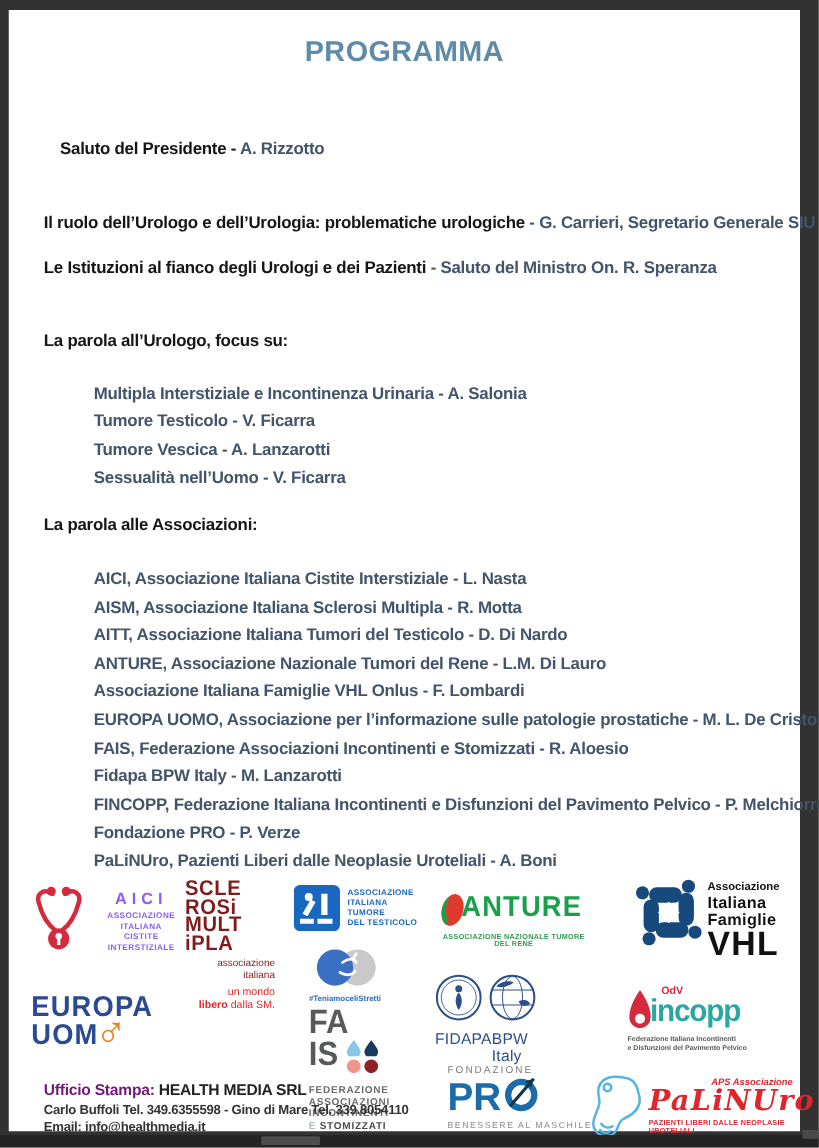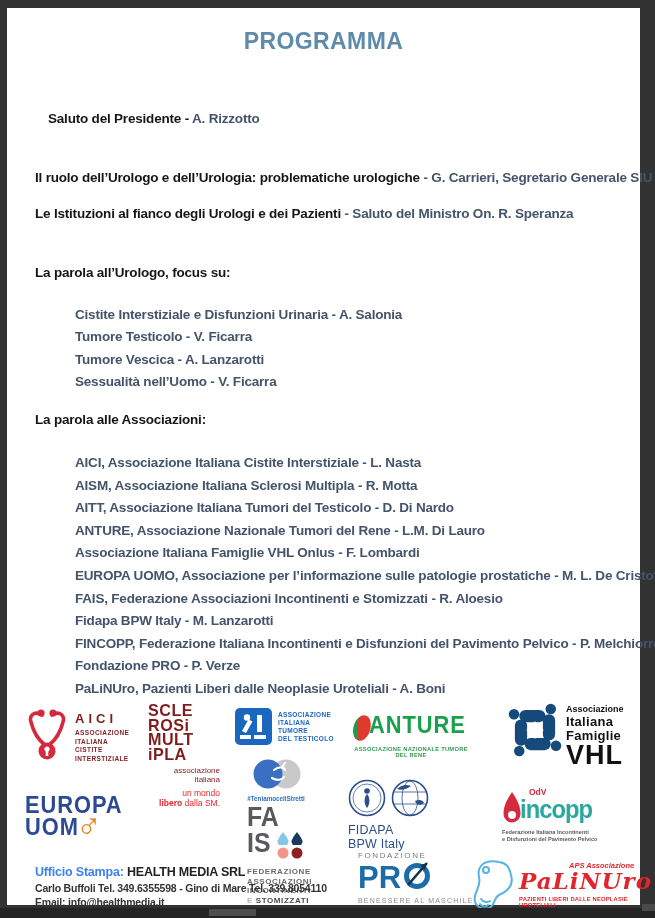--- a/index.html
+++ b/index.html
@@ -27,21 +27,21 @@
   .h1 { top:257px; } .h2 { top:404px; }
   .list { position:absolute; left:68px; font-size:13.5px; color:#44546a; font-weight:700; letter-spacing:-0.2px; }
   .list1 { top:296px; line-height:22.4px; }
   .list2 { top:444px; line-height:22.6px; }
   .list div { white-space:nowrap; }
 
   
   .logo { position:absolute; }
   
   .lg-aici { left:20px; top:697px; display:flex; gap:8px; }
-  .aici-txt { width:76px; color:#7f1d1d; padding-top:6px; }
+  .aici-txt { width:76px; text-align:center; color:#8b5cf6; padding-top:6px; }
   .aici-name { font-size:13px; font-weight:700; letter-spacing:4px; }
   .aici-sub { font-size:6.5px; font-weight:700; line-height:8.5px; letter-spacing:0.4px; margin-top:3px; }
   
   .lg-aism { left:141px; top:696px; width:72px; color:#7f1d1d; }
   .aism-big { font-size:17px; font-weight:800; line-height:14.5px; letter-spacing:0.5px; transform:scaleX(.95); transform-origin:left; }
   .aism-sub { margin-top:4px; text-align:right; font-size:8px; line-height:9px; font-weight:400; }
   .lg-aism-tag { left:141px; top:780px; width:72px; text-align:right; color:#e0262c; font-size:8.5px; line-height:10px; }
   .lg-aism-tag .bold { font-weight:700; }
   
   .lg-aitt { left:228px; top:700px; display:flex; gap:6px; }
@@ -61,21 +61,21 @@
   .vhl-l2,.vhl-l3 { font-size:13px; font-weight:800; margin-top:1px; letter-spacing:0.3px; }
   .vhl-l4 { font-size:27px; font-weight:800; letter-spacing:1px; margin-top:0; }
   
   .lg-europa { left:18px; top:786px; color:#2b4a93; }
   .europa-l1 { font-size:23px; font-weight:800; letter-spacing:1px; line-height:22px; transform:scaleX(.95); transform-origin:left; }
   .europa-l2 { font-size:23px; font-weight:800; letter-spacing:1px; line-height:22px; display:flex; align-items:center; transform:scaleX(.95); transform-origin:left; }
   .mars { color:#e8821e; font-size:36px; font-weight:700; line-height:20px; margin-left:-3px; margin-top:-4px; }
   
   .lg-fidapa { left:341px; top:771px; width:102px; }
   .fidapa-circles { display:flex; gap:5px; }
-  .fidapa-label { display:flex; justify-content:space-between; margin-top:2px; color:#2c4f8a; font-size:12.5px; letter-spacing:0.2px;flex-direction:column; }
+  .fidapa-label { display:flex; justify-content:space-between; margin-top:2px; color:#2c4f8a; font-size:12.5px; letter-spacing:0.2px; }
   
   .lg-fincopp { left:495px; top:779px; width:140px; }
   .fincopp-top { position:relative; height:40px; }
   .fincopp-drop { position:absolute; left:0; top:4px; }
   .fincopp-odv { position:absolute; left:27px; top:0; color:#d5293d; font-size:8.5px; font-weight:800; }
   .fincopp-name { position:absolute; left:18px; top:8px; color:#2aa8a0; font-size:25px; font-weight:800; letter-spacing:-1px; transform:scaleX(.95); transform-origin:left; }
   .fincopp-sub { font-size:5.6px; color:#5a5a5a; font-weight:700; line-height:7px; margin-top:2px; }
   
   .lg-fais { left:240px; top:796px; width:92px; }
   .fais-big { font-size:27px; font-weight:800; color:#58595b; line-height:26px; letter-spacing:0; transform:scaleX(.92); transform-origin:left; }
@@ -91,21 +91,21 @@
   .pro-sub { font-size:7px; color:#8a8a8a; letter-spacing:1.2px; margin-top:2px; }
   
   .lg-palinuro { left:462px; top:846px; width:172px; position:absolute; }
   .pal-aps { position:absolute; left:100px; top:7px; color:#e0262c; font-size:7.5px; font-style:italic; font-weight:700; }
   .pal-name { position:absolute; left:50px; top:13px; color:#e0262c; font-size:23px; font-weight:700; font-style:italic; font-family:"DejaVu Serif", serif; letter-spacing:1px; }
   .pal-sub { position:absolute; left:50px; top:42px; color:#e0262c; font-size:5.8px; font-weight:700; letter-spacing:0.2px; }
   .pal-doodle { position:absolute; left:0; top:4px; }
   
   .footer { position:absolute; left:28px; top:857px; }
   .f1 { font-size:12.5px; letter-spacing:-0.2px; white-space:nowrap; }
-  .f1 .lab { font-weight:800; color:#3b82f6; }
+  .f1 .lab { font-weight:800; color:#701a75; }
   .f1 .comp { font-weight:600; color:#222; }
   .f2,.f3 { font-size:10.5px; font-weight:600; color:#333; letter-spacing:-0.2px; margin-top:2.5px; white-space:nowrap; }
   
   .hscroll-track { position:absolute; left:0; bottom:0; width:655px; height:10px; background:#242424; }
   .hscroll-thumb { position:absolute; left:209px; top:1px; width:47px; height:7px; background:#4e4e4e; border-radius:1px; }
   .scroll-corner { position:absolute; right:0; bottom:7px; width:13px; height:7px; background:#4a4a4a; }
 </style>
 </head>
 <body>
 
@@ -118,21 +118,21 @@
   </div>
   <div class="pline pl2">
     <span class="b">Il ruolo dell’Urologo e dell’Urologia: problematiche urologiche</span><span class="r"> - G. Carrieri, Segretario Generale SIU</span>
   </div>
   <div class="pline pl3">
     <span class="b">Le Istituzioni al fianco degli Urologi e dei Pazienti</span><span class="r"> - Saluto del Ministro On. R. Speranza</span>
   </div>
 
   <div class="heading h1">La parola all’Urologo, focus su:</div>
   <div class="list list1">
-    <div>Cistite Interstiziale e Disfunzioni Urinaria - A. Salonia</div>
+    <div>Multipla Interstiziale e Incontinenza Urinaria - A. Salonia</div>
     <div>Tumore Testicolo - V. Ficarra</div>
     <div>Tumore Vescica - A. Lanzarotti</div>
     <div>Sessualità nell’Uomo - V. Ficarra</div>
   </div>
 
   <div class="heading h2">La parola alle Associazioni:</div>
   <div class="list list2">
     <div>AICI, Associazione Italiana Cistite Interstiziale - L. Nasta</div>
     <div>AISM, Associazione Italiana Sclerosi Multipla - R. Motta</div>
     <div>AITT, Associazione Italiana Tumori del Testicolo - D. Di Nardo</div>

